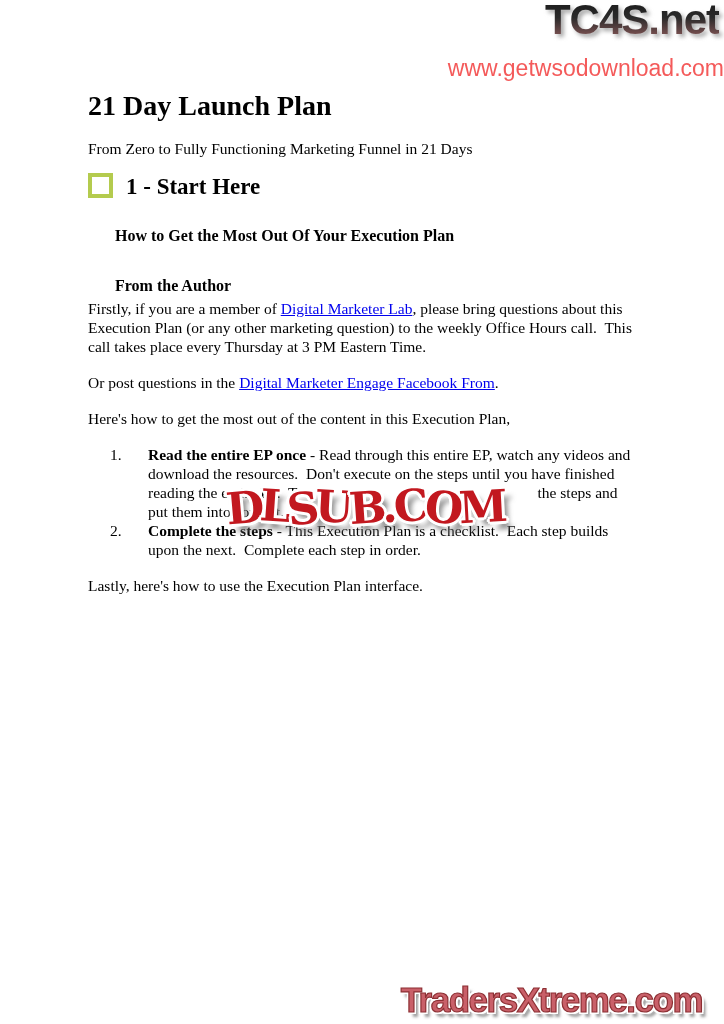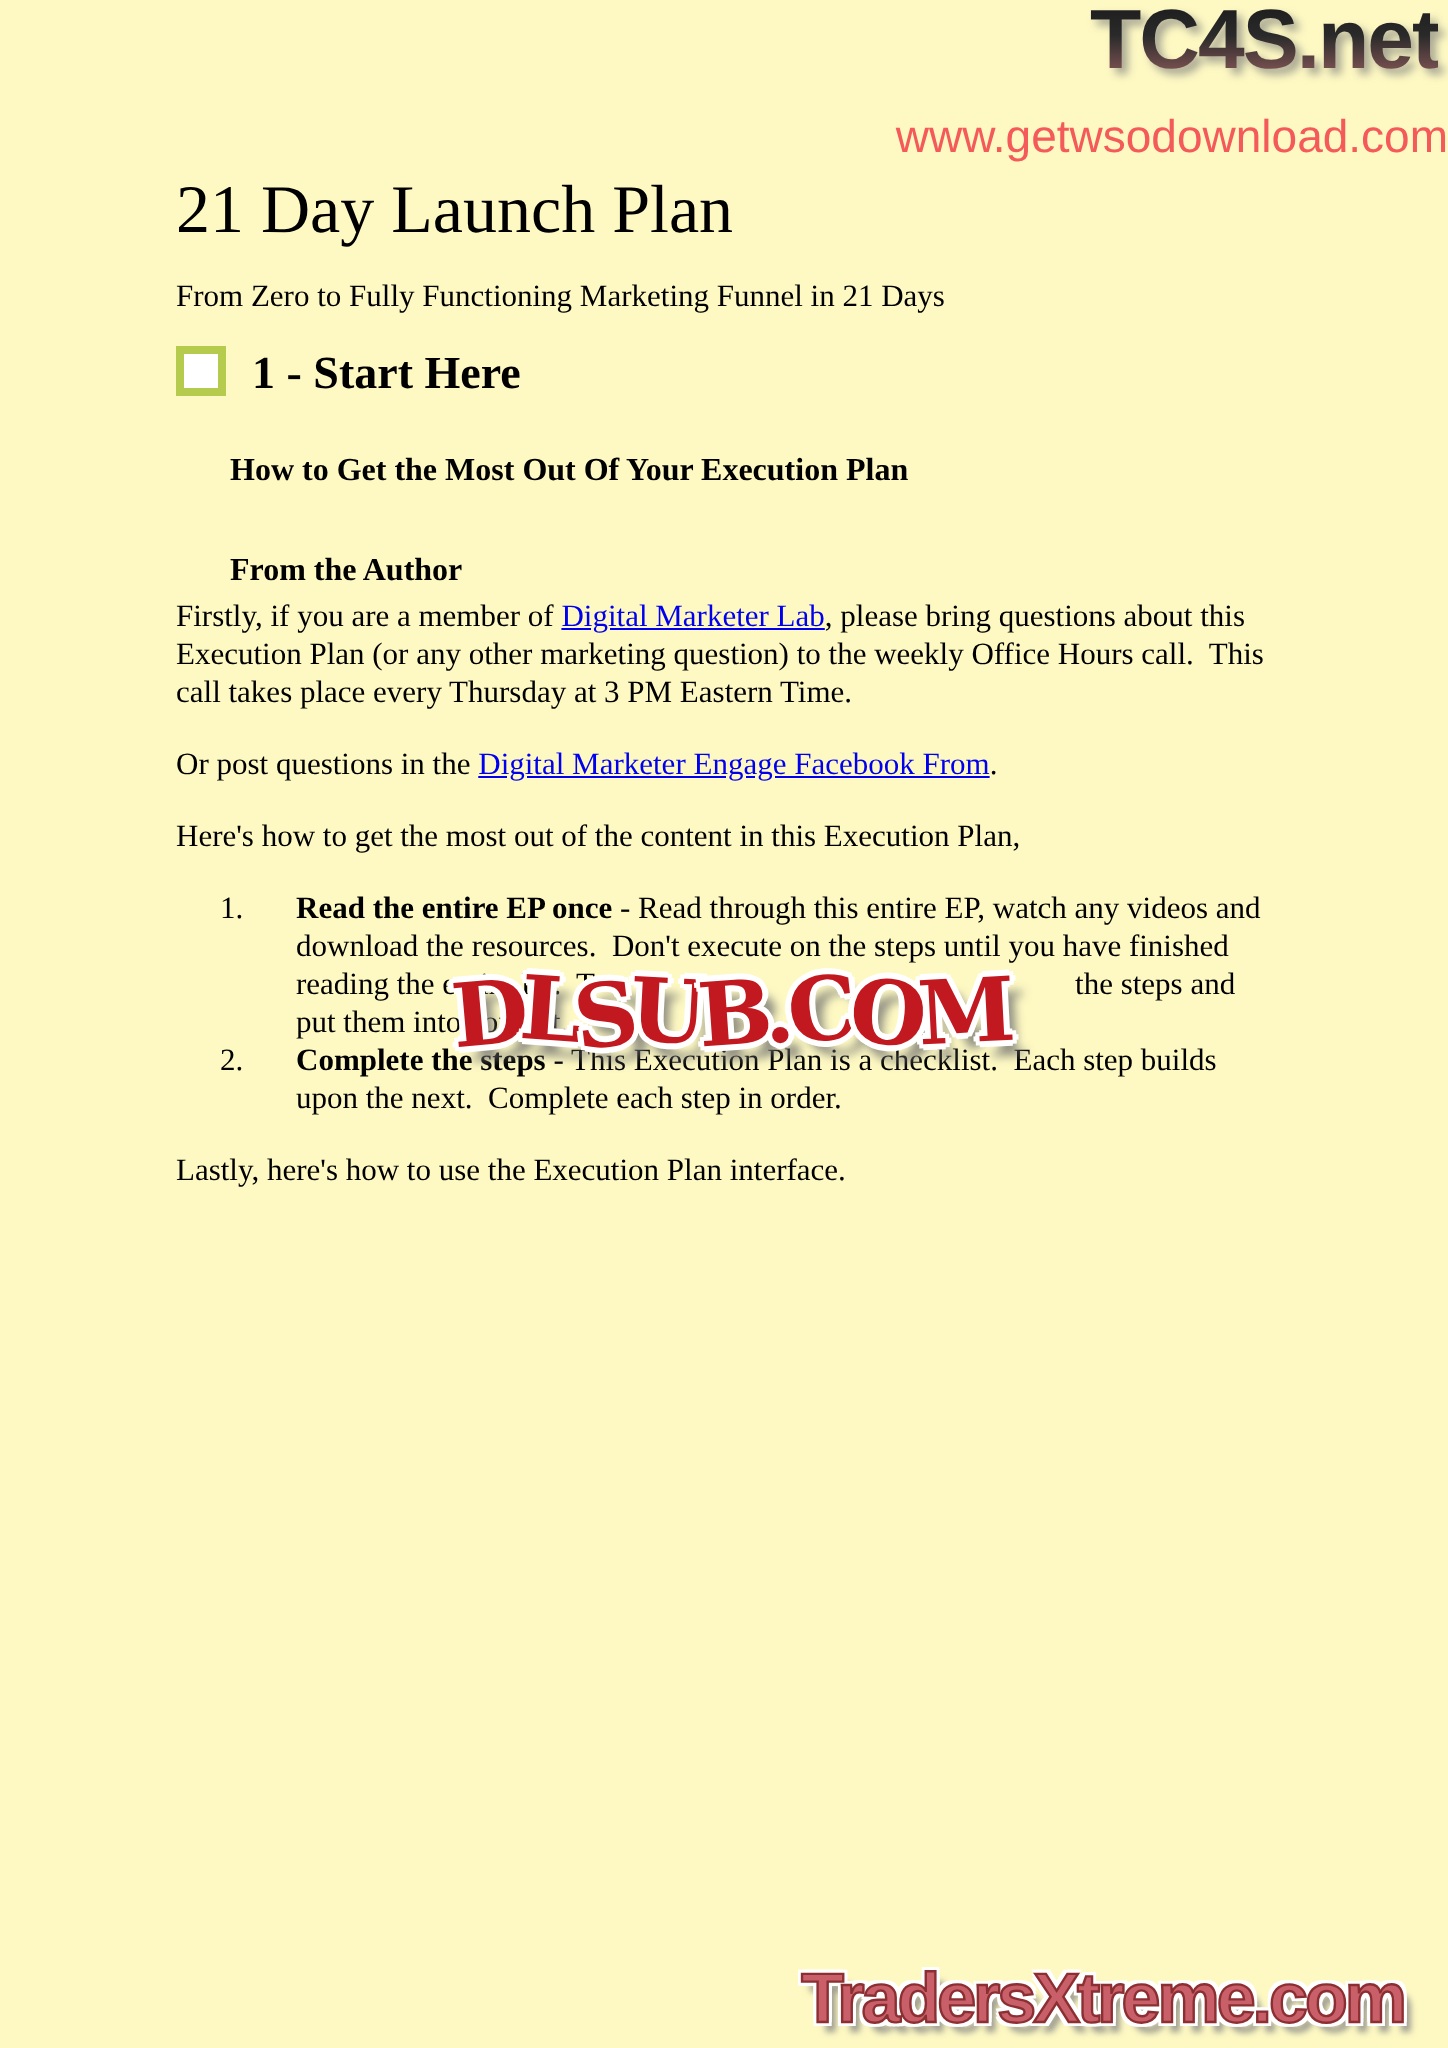--- a/index.html
+++ b/index.html
@@ -1,19 +1,19 @@
 <!DOCTYPE html>
 <html><head>
 <meta charset="utf-8">
 <style>
   html,body{margin:0;padding:0;background:#e8e8e8;}
   .page{
     position:relative;
     width:724px;height:1024px;
-    background:#fef9c3;
+    background:#ffffff;
     font-family:"Liberation Serif", serif;
     color:#000;
     overflow:hidden;
     margin:0 auto;
   }
 
   
   .top-logo{
     position:absolute;top:-3px;right:5px;
     font-family:"Liberation Sans", sans-serif;
@@ -31,21 +31,21 @@
     text-align:right;
     font-family:"Liberation Sans", sans-serif;
     font-size:23px;line-height:27px;
     color:#f45a5a;
   }
 
   
   .content{padding:0 86px 0 88px;}
   .doc-title{
     margin:8px 0 0;
-    font-size:34px;line-height:32px;font-weight:normal;
+    font-size:28px;line-height:32px;font-weight:bold;
   }
   .doc-subtitle{
     margin-top:17px;
     font-size:15.5px;line-height:19px;
   }
   .section-head{
     margin-top:15px;
     display:flex;align-items:flex-start;gap:12px;
   }
   .checkbox{

